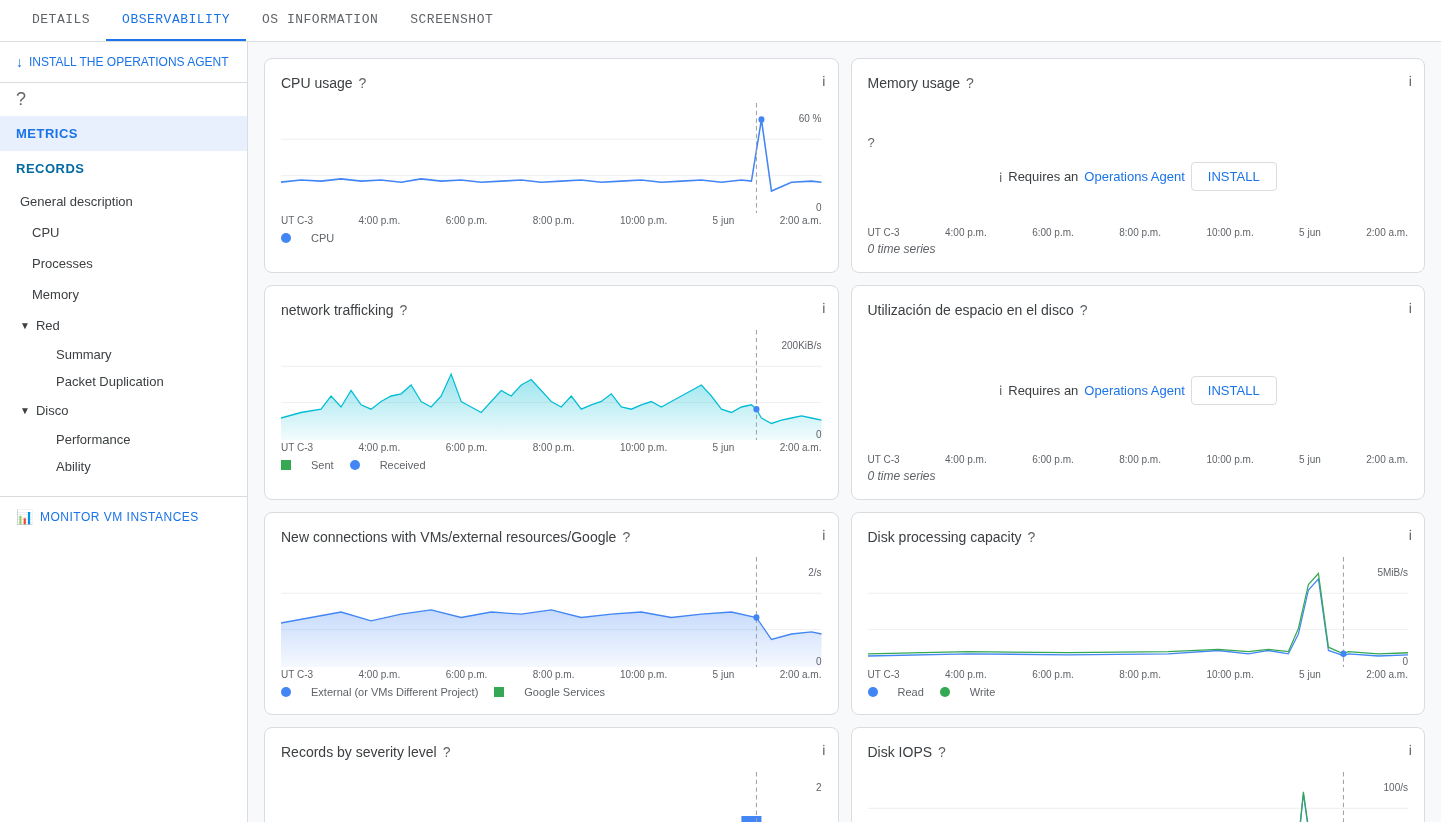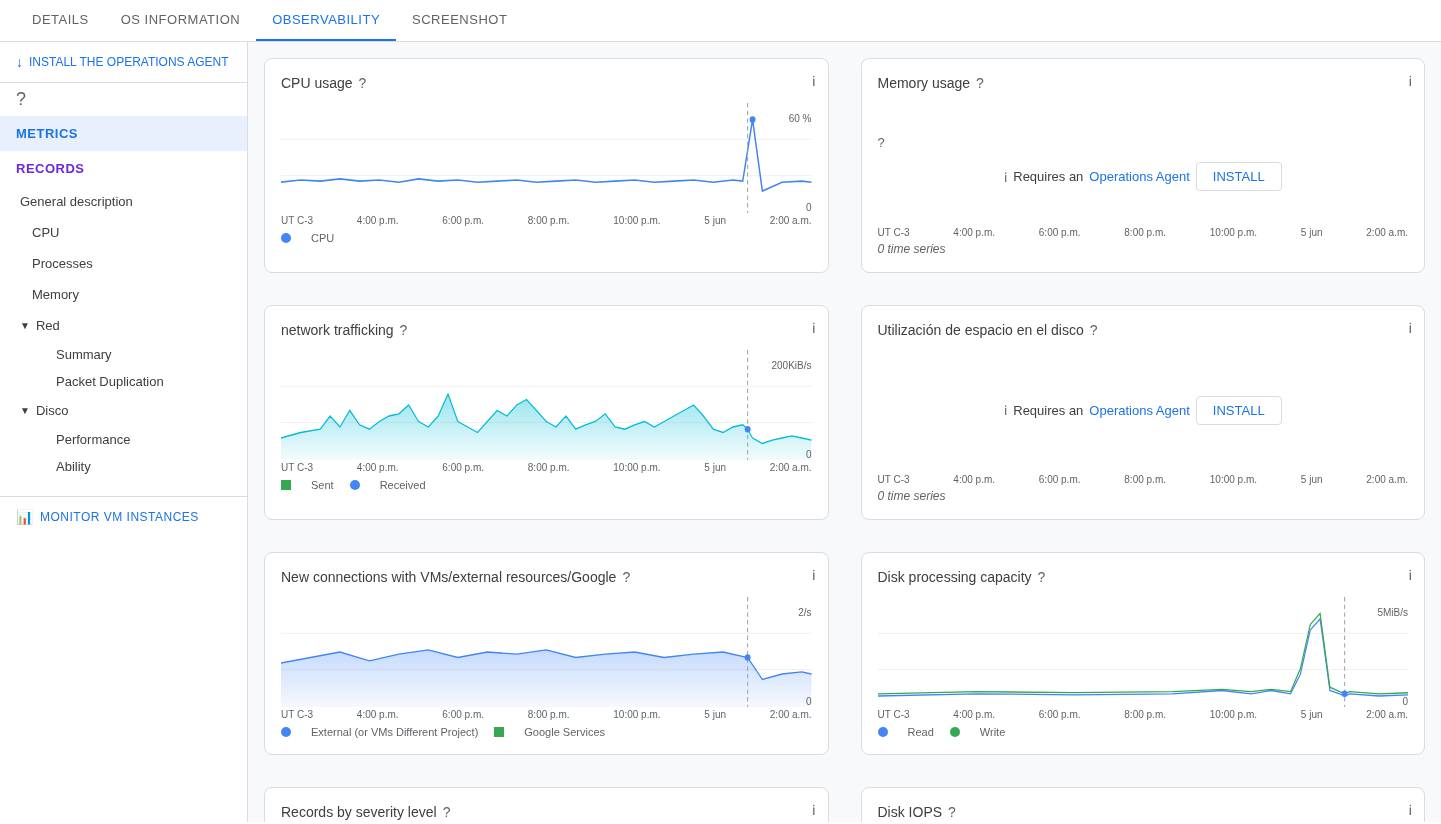--- a/index.html
+++ b/index.html
@@ -13,20 +13,21 @@
     }
     .top-tab {
       padding: 12px 16px;
       font-size: 13px;
       font-weight: 500;
       color: #5f6368;
       cursor: pointer;
       border-bottom: 2px solid transparent;
       letter-spacing: 0.5px;
       text-transform: uppercase;
+      font-family: Liberation Mono, monospace;
     }
     .top-tab.active {
       color: #1a73e8;
       border-bottom: 2px solid #1a73e8;
     }
 
     .main-layout {
       display: flex;
       height: calc(100vh - 44px);
     }
@@ -65,21 +66,21 @@
       font-weight: 600;
       letter-spacing: 0.5px;
       border: none;
       background: #e8f0fe;
       color: #1a73e8;
       cursor: pointer;
       text-transform: uppercase;
     }
     .sidebar-section-btn.records {
       background: #fff;
-      color: #6d28d9;
+      color: #0369a1;
     }
     .sidebar-nav-item {
       padding: 8px 16px 8px 20px;
       font-size: 13px;
       color: #3c4043;
       cursor: pointer;
       display: flex;
       align-items: center;
       gap: 4px;
     }
@@ -114,21 +115,21 @@
       letter-spacing: 0.5px;
     }
 
     .content-area {
       flex: 1;
       overflow-y: auto;
       padding: 16px;
       background: #f8f9fa;
       display: grid;
       grid-template-columns: 1fr 1fr;
-      gap: 32px;
+      gap: 12px;
       align-content: start;
     }
 
     .chart-card {
       background: #fff;
       border: 1px solid #dadce0;
       border-radius: 8px;
       padding: 16px;
       position: relative;
     }
@@ -247,22 +248,22 @@
     svg.chart-svg {
       width: 100%;
       height: 100%;
     }
   </style>
 </head>
 <body>
 
 <div class="top-tabs">
   <div class="top-tab">DETAILS</div>
+  <div class="top-tab active">OBSERVABILITY</div>
   <div class="top-tab">OS INFORMATION</div>
-  <div class="top-tab active">OBSERVABILITY</div>
   <div class="top-tab">SCREENSHOT</div>
 </div>
 
 <div class="main-layout">
 
   <div class="sidebar">
     <div class="sidebar-install-banner">
       <span class="sidebar-install-icon">↓</span>
       <span>INSTALL THE OPERATIONS AGENT</span>
     </div>

